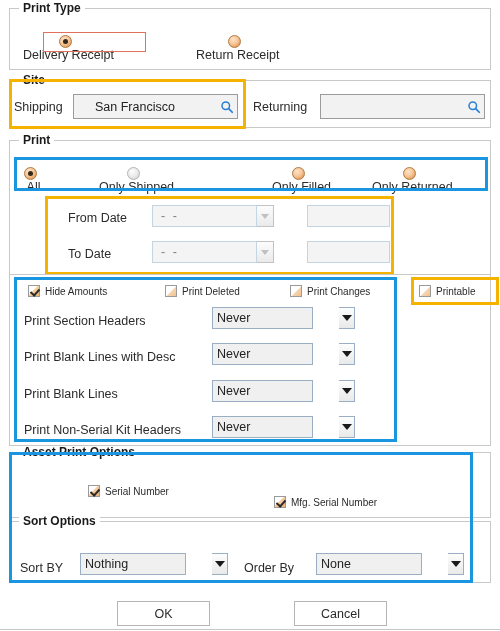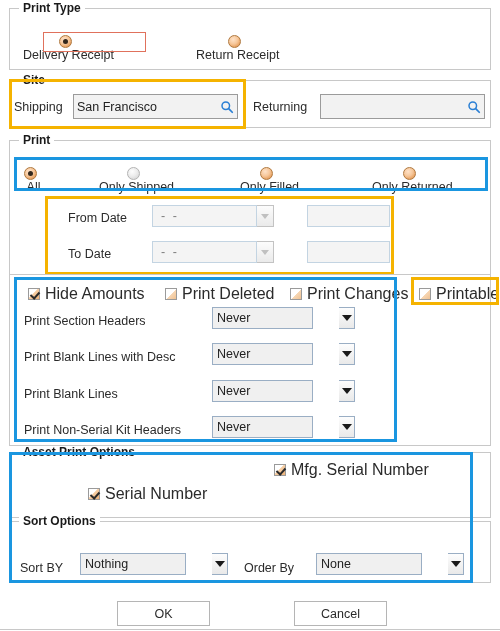--- a/index.html
+++ b/index.html
@@ -89,39 +89,39 @@
   }
   .cbox.checked::after {
     content: "";
     position: absolute;
     left: 3px; top: 1px;
     width: 4px; height: 7px;
     border: solid #2a2a2a;
     border-width: 0 2px 2px 0;
     transform: rotate(42deg);
   }
-  .cb-label { font-size: 16px; color: #2b2b2b; white-space: nowrap; }
+  .cb-label { font-size: 10px; color: #2b2b2b; white-space: nowrap; }
 
   
   .lbl {
     position: absolute;
     font-size: 12.5px;
     color: #2b2b2b;
     white-space: nowrap;
   }
 
   
   .searchfield {
     position: absolute;
     box-sizing: border-box;
     border: 1px solid #9b9b9b;
     background: #f2f2f2;
     display: flex;
     align-items: center;
-    padding: 0 3px 0 3px;
+    padding: 0 3px 0 21px;
   }
   .searchfield .val {
     flex: 1;
     font-size: 12.5px;
     color: #222;
     white-space: nowrap;
     overflow: hidden;
   }
   .mag { flex: none; width: 14px; height: 14px; display: block; }
 
@@ -280,21 +280,21 @@
 <div class="radio-row" style="left:24px; top:167px;">
   <span class="radio checked"></span>
   <span class="radio-label">All</span>
 </div>
 
 <div class="radio-row" style="left:99px; top:167px;">
   <span class="radio gray"></span>
   <span class="radio-label">Only Shipped</span>
 </div>
 
-<div class="radio-row" style="left:240px; top:167px;">
+<div class="radio-row" style="left:272px; top:167px;">
   <span class="radio"></span>
   <span class="radio-label">Only Filled</span>
 </div>
 
 <div class="radio-row" style="left:372px; top:167px;">
   <span class="radio"></span>
   <span class="radio-label">Only Returned</span>
 </div>
 
 <div class="hl hl-blue" style="left:14px; top:157px; width:474px; height:34px;"></div>
@@ -379,21 +379,21 @@
 
 <div class="groupbox" style="left:9px; top:452px; width:482px; height:66px;">
   <span class="group-title">Asset Print Options</span>
 </div>
 
 <div class="cb-row" style="left:88px; top:485px;">
   <span class="cbox checked"></span>
   <span class="cb-label">Serial Number</span>
 </div>
 
-<div class="cb-row" style="left:274px; top:461px;">
+<div class="cb-row" style="left:274px; top:496px;">
   <span class="cbox checked"></span>
   <span class="cb-label">Mfg. Serial Number</span>
 </div>
 
 <div class="groupbox" style="left:9px; top:521px; width:482px; height:62px;">
   <span class="group-title">Sort Options</span>
 </div>
 
 <span class="lbl" style="left:20px; top:561px;">Sort BY</span>
 <div class="combo" style="left:80px; top:553px; width:148px;">

